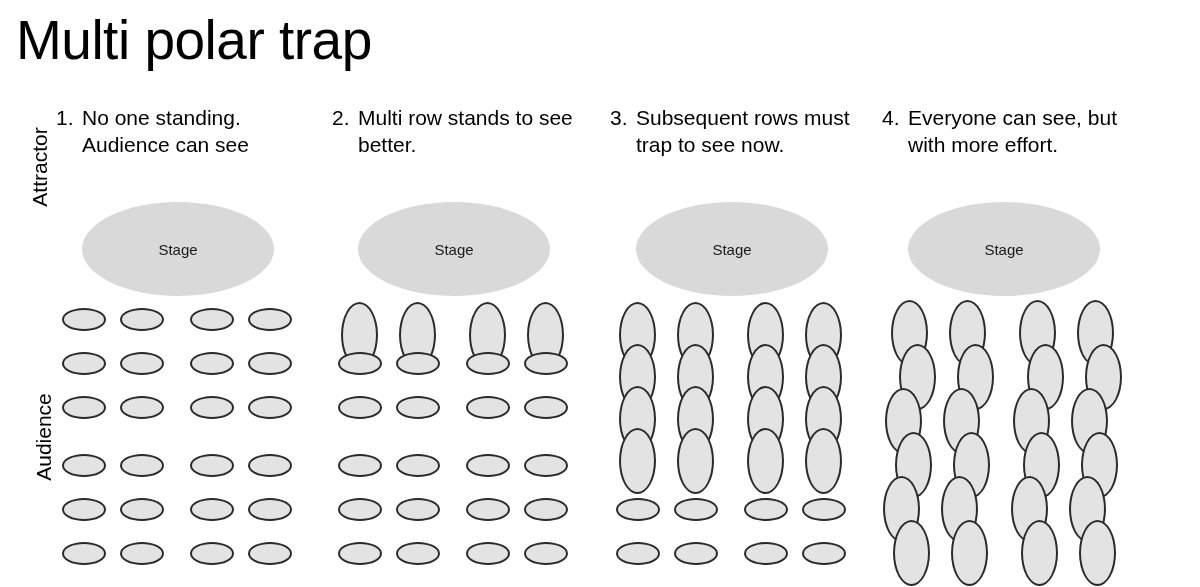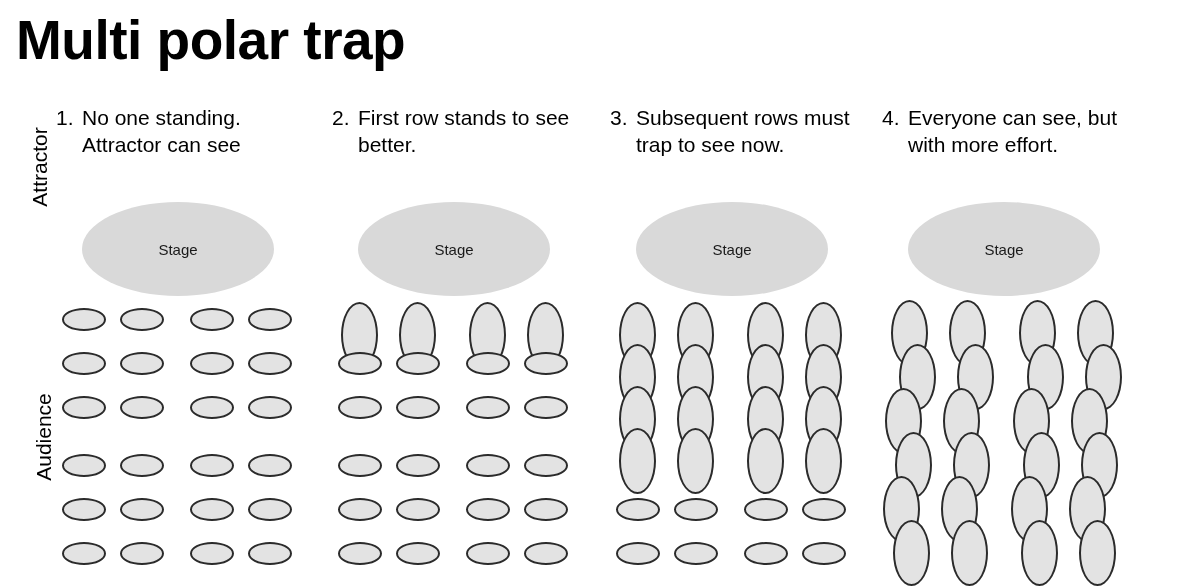--- a/index.html
+++ b/index.html
@@ -15,21 +15,21 @@
     overflow: hidden;
     font-family: "Liberation Sans", sans-serif;
     color: #000000;
   }
 
   #title {
     position: absolute;
     left: 16px;
     top: 12px;
     font-size: 55px;
-    font-weight: 700;
+    font-weight: 400;
     letter-spacing: -0.5px;
     line-height: 1.05;
     white-space: nowrap;
   }
 
   
   .axis-label {
     position: absolute;
     left: 0;
     width: 40px;
@@ -124,21 +124,21 @@
 <div class="axis-label" id="axis-attractor">
   <span>Attractor</span>
 </div>
 <div class="axis-label" id="axis-audience">
   <span>Audience</span>
 </div>
 
 <div class="panel" id="panel-0">
   <div class="caption">
     <span class="num">1.</span>
-    <span class="txt">No one standing. Attractor can see</span>
+    <span class="txt">No one standing. Audience can see</span>
   </div>
   <div class="stage">
     <span>Stage</span>
   </div>
   <div class="seating">
       <div class="person sitting" style="left: 18px; top: 0px; z-index: 1;"></div>
       <div class="person sitting" style="left: 76px; top: 0px; z-index: 1;"></div>
       <div class="person sitting" style="left: 146px; top: 0px; z-index: 1;"></div>
       <div class="person sitting" style="left: 204px; top: 0px; z-index: 1;"></div>
       <div class="person sitting" style="left: 18px; top: 44px; z-index: 2;"></div>
@@ -160,21 +160,21 @@
       <div class="person sitting" style="left: 18px; top: 234px; z-index: 6;"></div>
       <div class="person sitting" style="left: 76px; top: 234px; z-index: 6;"></div>
       <div class="person sitting" style="left: 146px; top: 234px; z-index: 6;"></div>
       <div class="person sitting" style="left: 204px; top: 234px; z-index: 6;"></div>
     </div>
 </div>
 
 <div class="panel" id="panel-1">
   <div class="caption">
     <span class="num">2.</span>
-    <span class="txt">First row stands to see better.</span>
+    <span class="txt">Multi row stands to see better.</span>
   </div>
   <div class="stage">
     <span>Stage</span>
   </div>
   <div class="seating">
       <div class="person standing" style="left: 21px; top: -6px; z-index: 1;"></div>
       <div class="person standing" style="left: 79px; top: -6px; z-index: 1;"></div>
       <div class="person standing" style="left: 149px; top: -6px; z-index: 1;"></div>
       <div class="person standing" style="left: 207px; top: -6px; z-index: 1;"></div>
       <div class="person sitting" style="left: 18px; top: 44px; z-index: 2;"></div>

